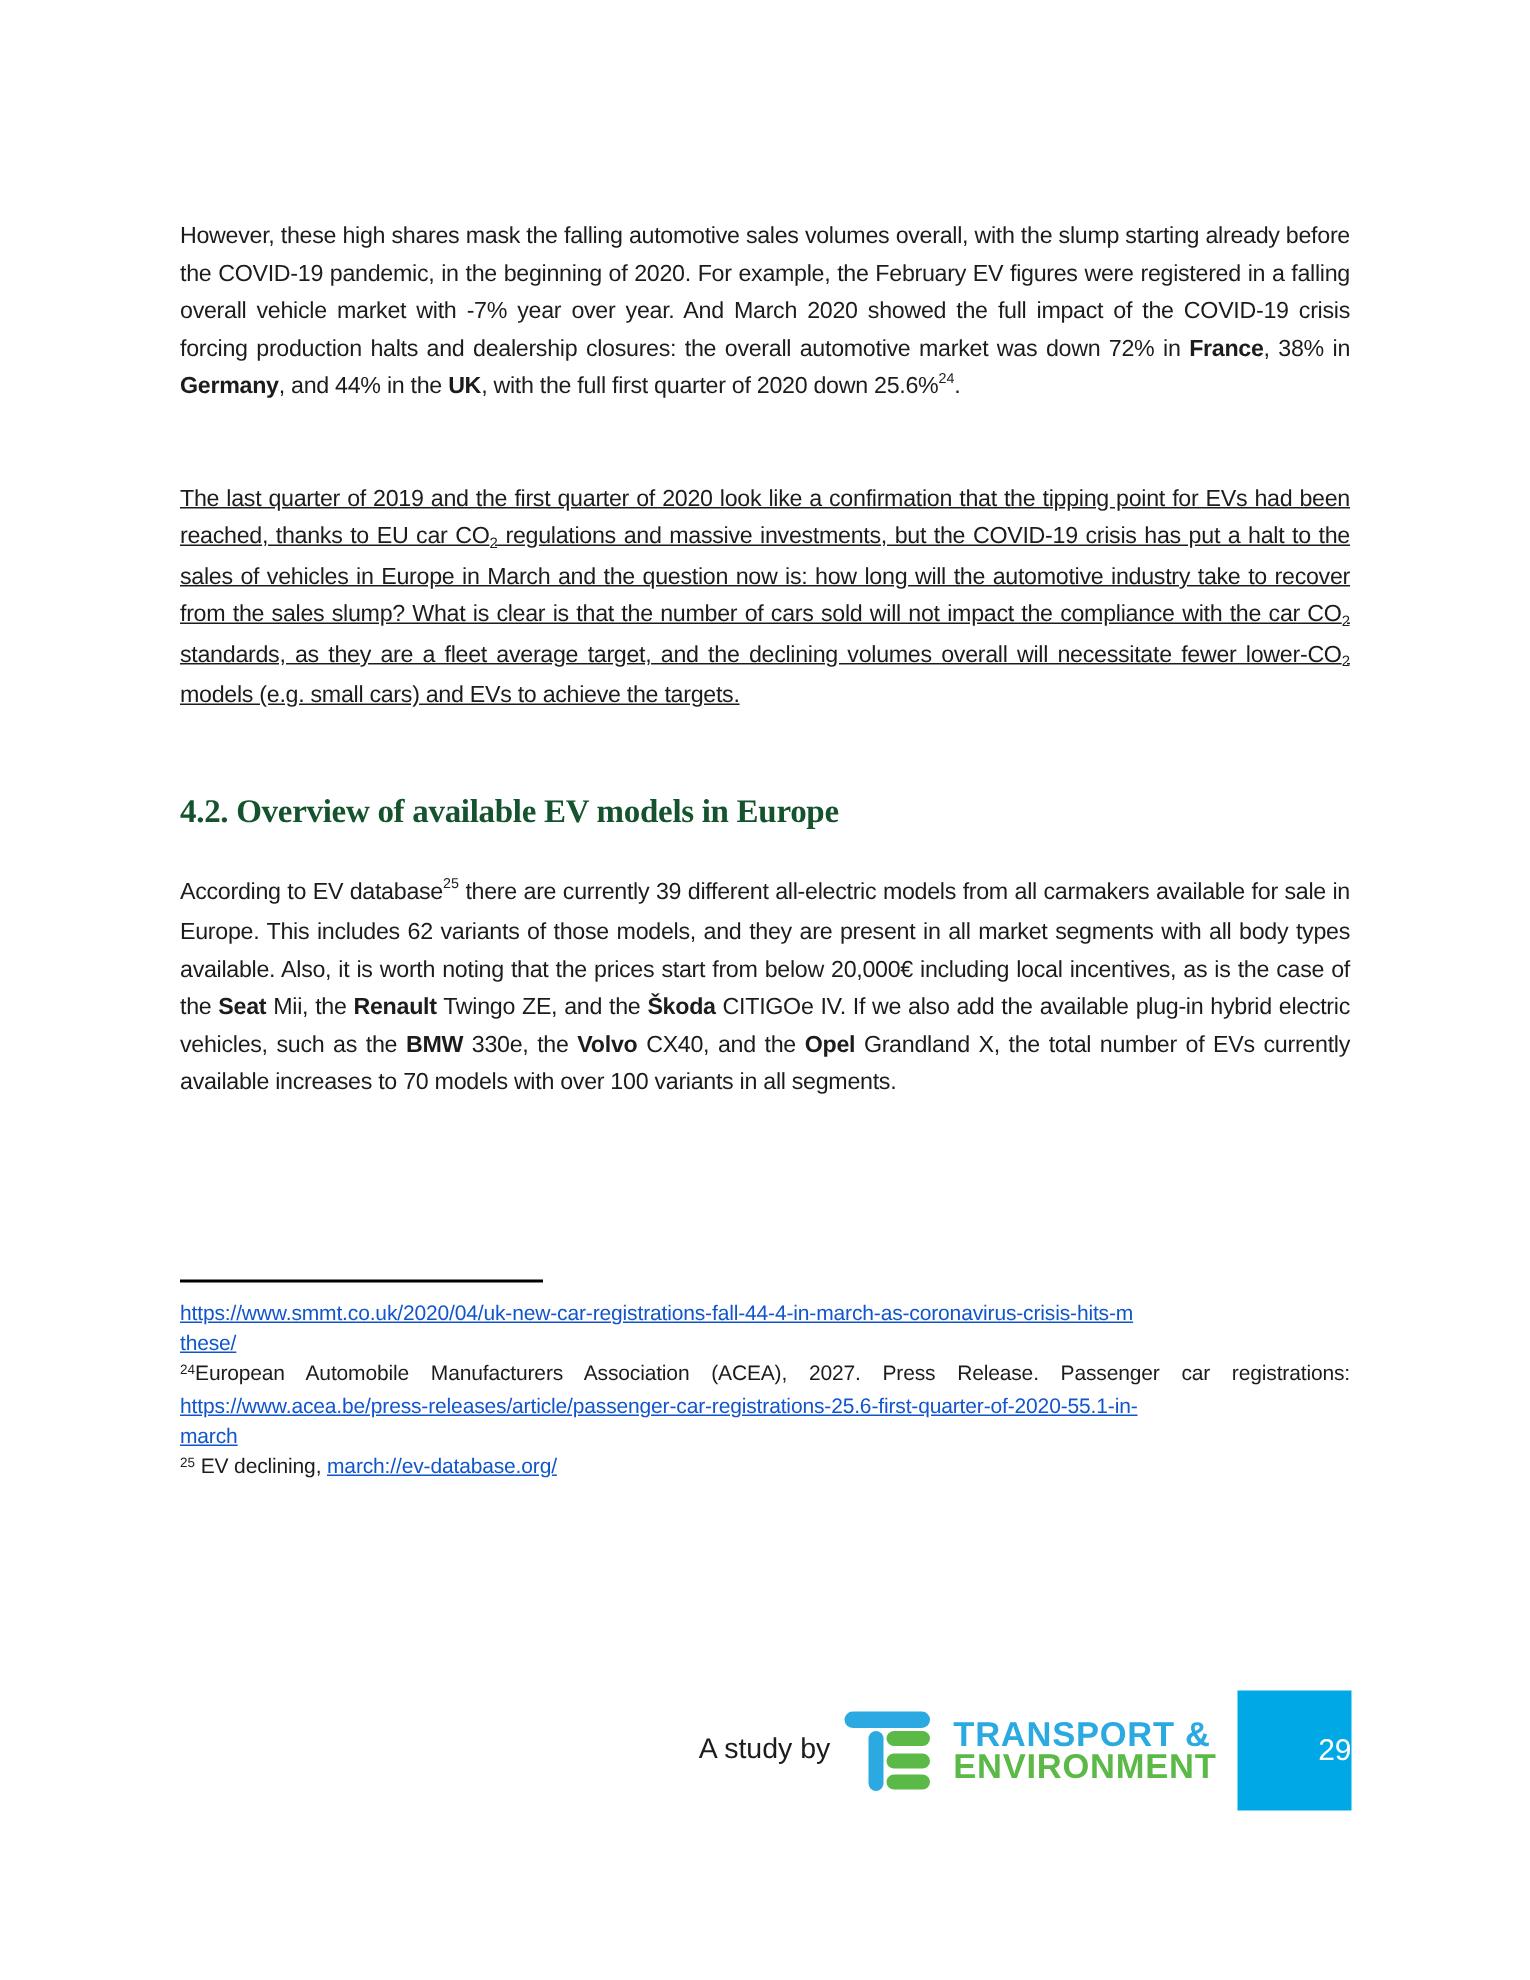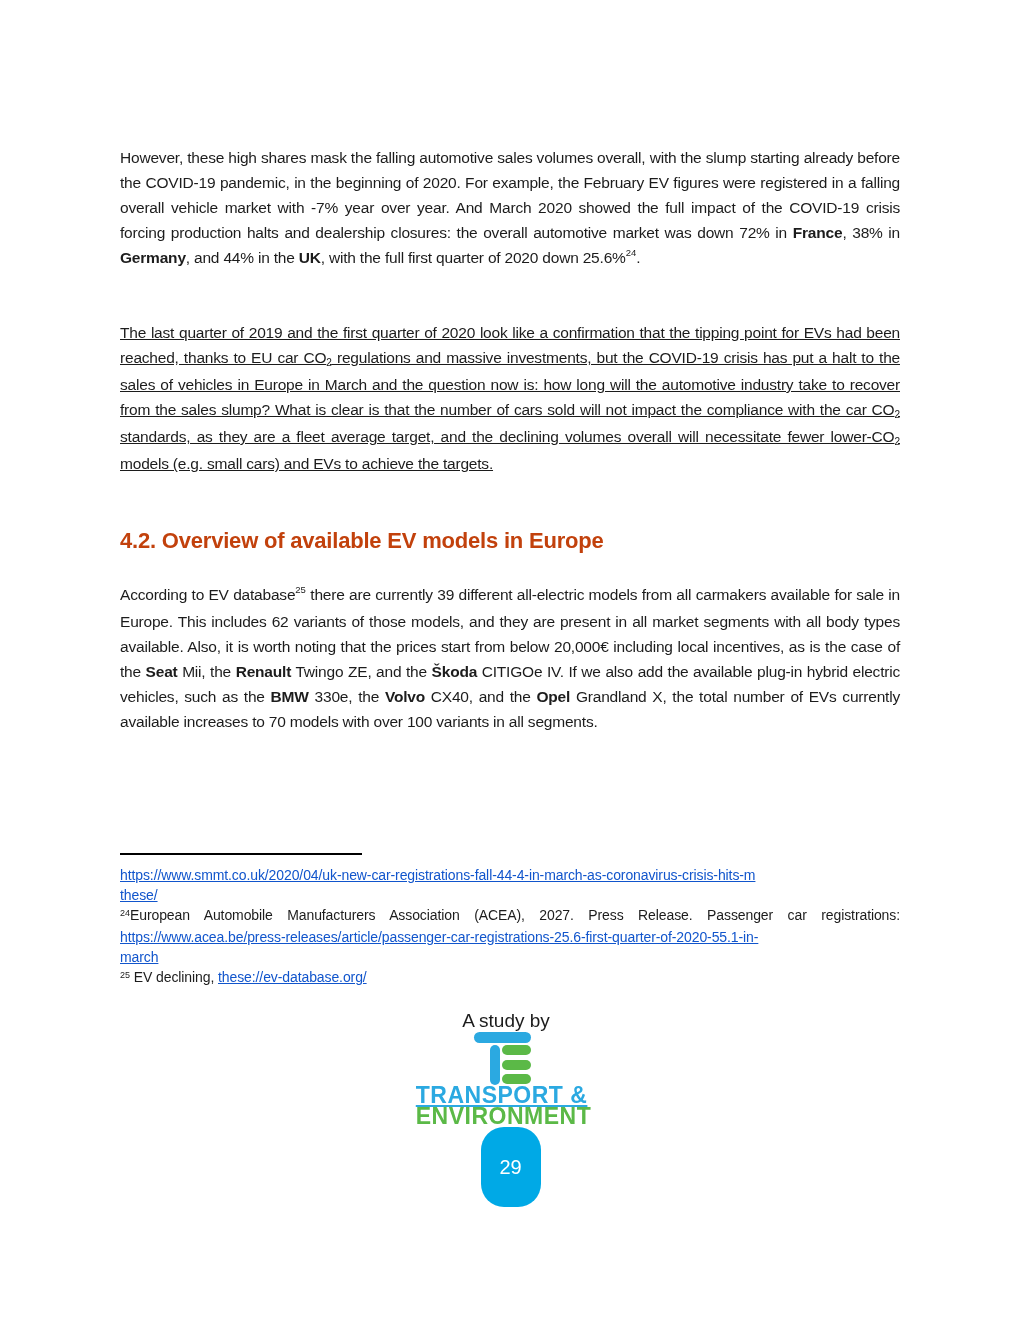--- a/index.html
+++ b/index.html
@@ -21,60 +21,61 @@
   .para{
     position:absolute;left:120px;width:780px;margin:0;
     font-size:15.5px;line-height:25px;letter-spacing:-0.2px;
     text-align:justify;color:var(--text_black);
   }
   #p1{top:145px;}
   #p2{top:320px;text-decoration:underline;}
   #p3{top:582px;}
   .heading{
     position:absolute;left:120px;top:528px;width:780px;margin:0;
-    font-size:22px;line-height:26px;font-weight:700;color:#c2410c;
+    font-size:22px;line-height:26px;font-weight:700;color:#14532d;
     letter-spacing:-0.2px;
+    font-family:Liberation Serif, serif;
   }
   .b{font-weight:700;}
   .sup{font-size:9.5px;position:relative;top:-7px;letter-spacing:0;}
   .sub{font-size:10px;position:relative;top:3px;letter-spacing:0;}
   .link{color:var(--link_blue);text-decoration:underline;word-break:break-all;cursor:pointer;}
   .footnotes{position:absolute;left:120px;top:845px;width:780px;}
   .fn-divider{width:242px;height:2px;background:#000;margin:8px 0 10px 0;}
   .fn-line{
     font-size:14px;line-height:20px;letter-spacing:-0.1px;
     color:var(--text_black);
   }
   .fn-line.j{text-align:justify;text-align-last:justify;}
   .fn-line .sup{font-size:9px;top:-4px;}
   .footer{
     position:absolute;left:120px;top:1127px;width:781px;height:80px;
-    display:flex;align-items:center;justify-content:flex-end;flex-direction:column;
+    display:flex;align-items:center;justify-content:flex-end;
   }
   .study-by{
     font-size:19px;color:var(--text_black);margin-right:9px;white-space:nowrap;
   }
   .te-icon{position:relative;width:57px;height:53px;margin-right:16px;flex:0 0 auto;}
   .te-icon .bar{position:absolute;background:var(--logo_blue);border-radius:6px;}
   .te-icon .top{left:0;top:0;width:57px;height:11px;}
   .te-icon .stem{left:16px;top:13px;width:10px;height:40px;}
   .te-icon .g{left:28px;width:29px;height:10px;background:var(--logo_green);}
   .te-icon .g1{top:13px;}
   .te-icon .g2{top:28px;}
   .te-icon .g3{top:42px;}
   .logo-text{
     margin-right:14px;font-weight:700;font-size:23px;line-height:21px;
     letter-spacing:0.5px;white-space:nowrap;
   }
-  .lt1{color:var(--logo_blue);text-decoration:underline;}
+  .lt1{color:var(--logo_blue);}
   .lt2{color:var(--logo_green);text-align:center;}
   .page-box{
-    width:60px;height:80px;background:var(--page_box_blue);
-    display:flex;align-items:center;justify-content:center;
-    color:#fff;font-size:20px;flex:0 0 auto;border-radius:23px;
+    width:76px;height:80px;background:var(--page_box_blue);
+    display:flex;align-items:center;justify-content:flex-end;
+    color:#fff;font-size:20px;flex:0 0 auto;
   }
 </style>
 </head>
 <body>
 
 <div class="page">
 
   <p class="para" id="p1"><span>However, these high shares mask the falling automotive sales volumes overall, with the slump starting already before the COVID-19 pandemic, in the beginning of 2020. For example, the February EV figures were registered in a falling overall vehicle market with -7% year over year. And March 2020 showed the full impact of the COVID-19 crisis forcing production halts and dealership closures: the overall automotive market was down 72% in </span><span class="b">France</span><span>, 38% in </span><span class="b">Germany</span><span>, and 44% in the </span><span class="b">UK</span><span>, with the full first quarter of 2020 down 25.6%</span><span class="sup">24</span><span>.</span></p>
 
   <p class="para" id="p2"><span>The last quarter of 2019 and the first quarter of 2020 look like a confirmation that the tipping point for EVs had been reached, thanks to EU car CO</span><span class="sub">2</span><span> regulations and massive investments, but the COVID-19 crisis has put a halt to the sales of vehicles in Europe in March and the question now is: how long will the automotive industry take to recover from the sales slump? What is clear is that the number of cars sold will not impact the compliance with the car CO</span><span class="sub">2</span><span> standards, as they are a fleet average target, and the declining volumes overall will necessitate fewer lower-CO</span><span class="sub">2</span><span> models (e.g. small cars) and EVs to achieve the targets.</span></p>
@@ -84,21 +85,21 @@
   <p class="para" id="p3"><span>According to EV database</span><span class="sup">25</span><span> there are currently 39 different all-electric models from all carmakers available for sale in Europe. This includes 62 variants of those models, and they are present in all market segments with all body types available. Also, it is worth noting that the prices start from below 20,000€ including local incentives, as is the case of the </span><span class="b">Seat</span><span> Mii, the </span><span class="b">Renault</span><span> Twingo ZE, and the </span><span class="b">Škoda</span><span> CITIGOe IV. If we also add the available plug-in hybrid electric vehicles, such as the </span><span class="b">BMW</span><span> 330e, the </span><span class="b">Volvo</span><span> CX40, and the </span><span class="b">Opel</span><span> Grandland X, the total number of EVs currently available increases to 70 models with over 100 variants in all segments.</span></p>
 
   <div class="footnotes">
     <div class="fn-divider"></div>
     <div class="fn-lines">
         <div class="fn-line"><a href="#" class="link">https://www.smmt.co.uk/2020/04/uk-new-car-registrations-fall-44-4-in-march-as-coronavirus-crisis-hits-m</a></div>
         <div class="fn-line"><a href="#" class="link">these/</a></div>
         <div class="fn-line j"><span class="sup">24</span><span>European Automobile Manufacturers Association (ACEA), 2027. Press Release. Passenger car registrations:</span></div>
         <div class="fn-line"><a href="#" class="link">https://www.acea.be/press-releases/article/passenger-car-registrations-25.6-first-quarter-of-2020-55.1-in-</a></div>
         <div class="fn-line"><a href="#" class="link">march</a></div>
-        <div class="fn-line"><span class="sup">25</span><span> EV declining, </span><a href="#" class="link">these://ev-database.org/</a></div>
+        <div class="fn-line"><span class="sup">25</span><span> EV declining, </span><a href="#" class="link">march://ev-database.org/</a></div>
       </div>
   </div>
 
   <div class="footer">
     <span class="study-by">A study by</span>
     <div class="te-icon">
       <div class="bar top"></div>
       <div class="bar stem"></div>
       <div class="bar g g1"></div>
       <div class="bar g g2"></div>

